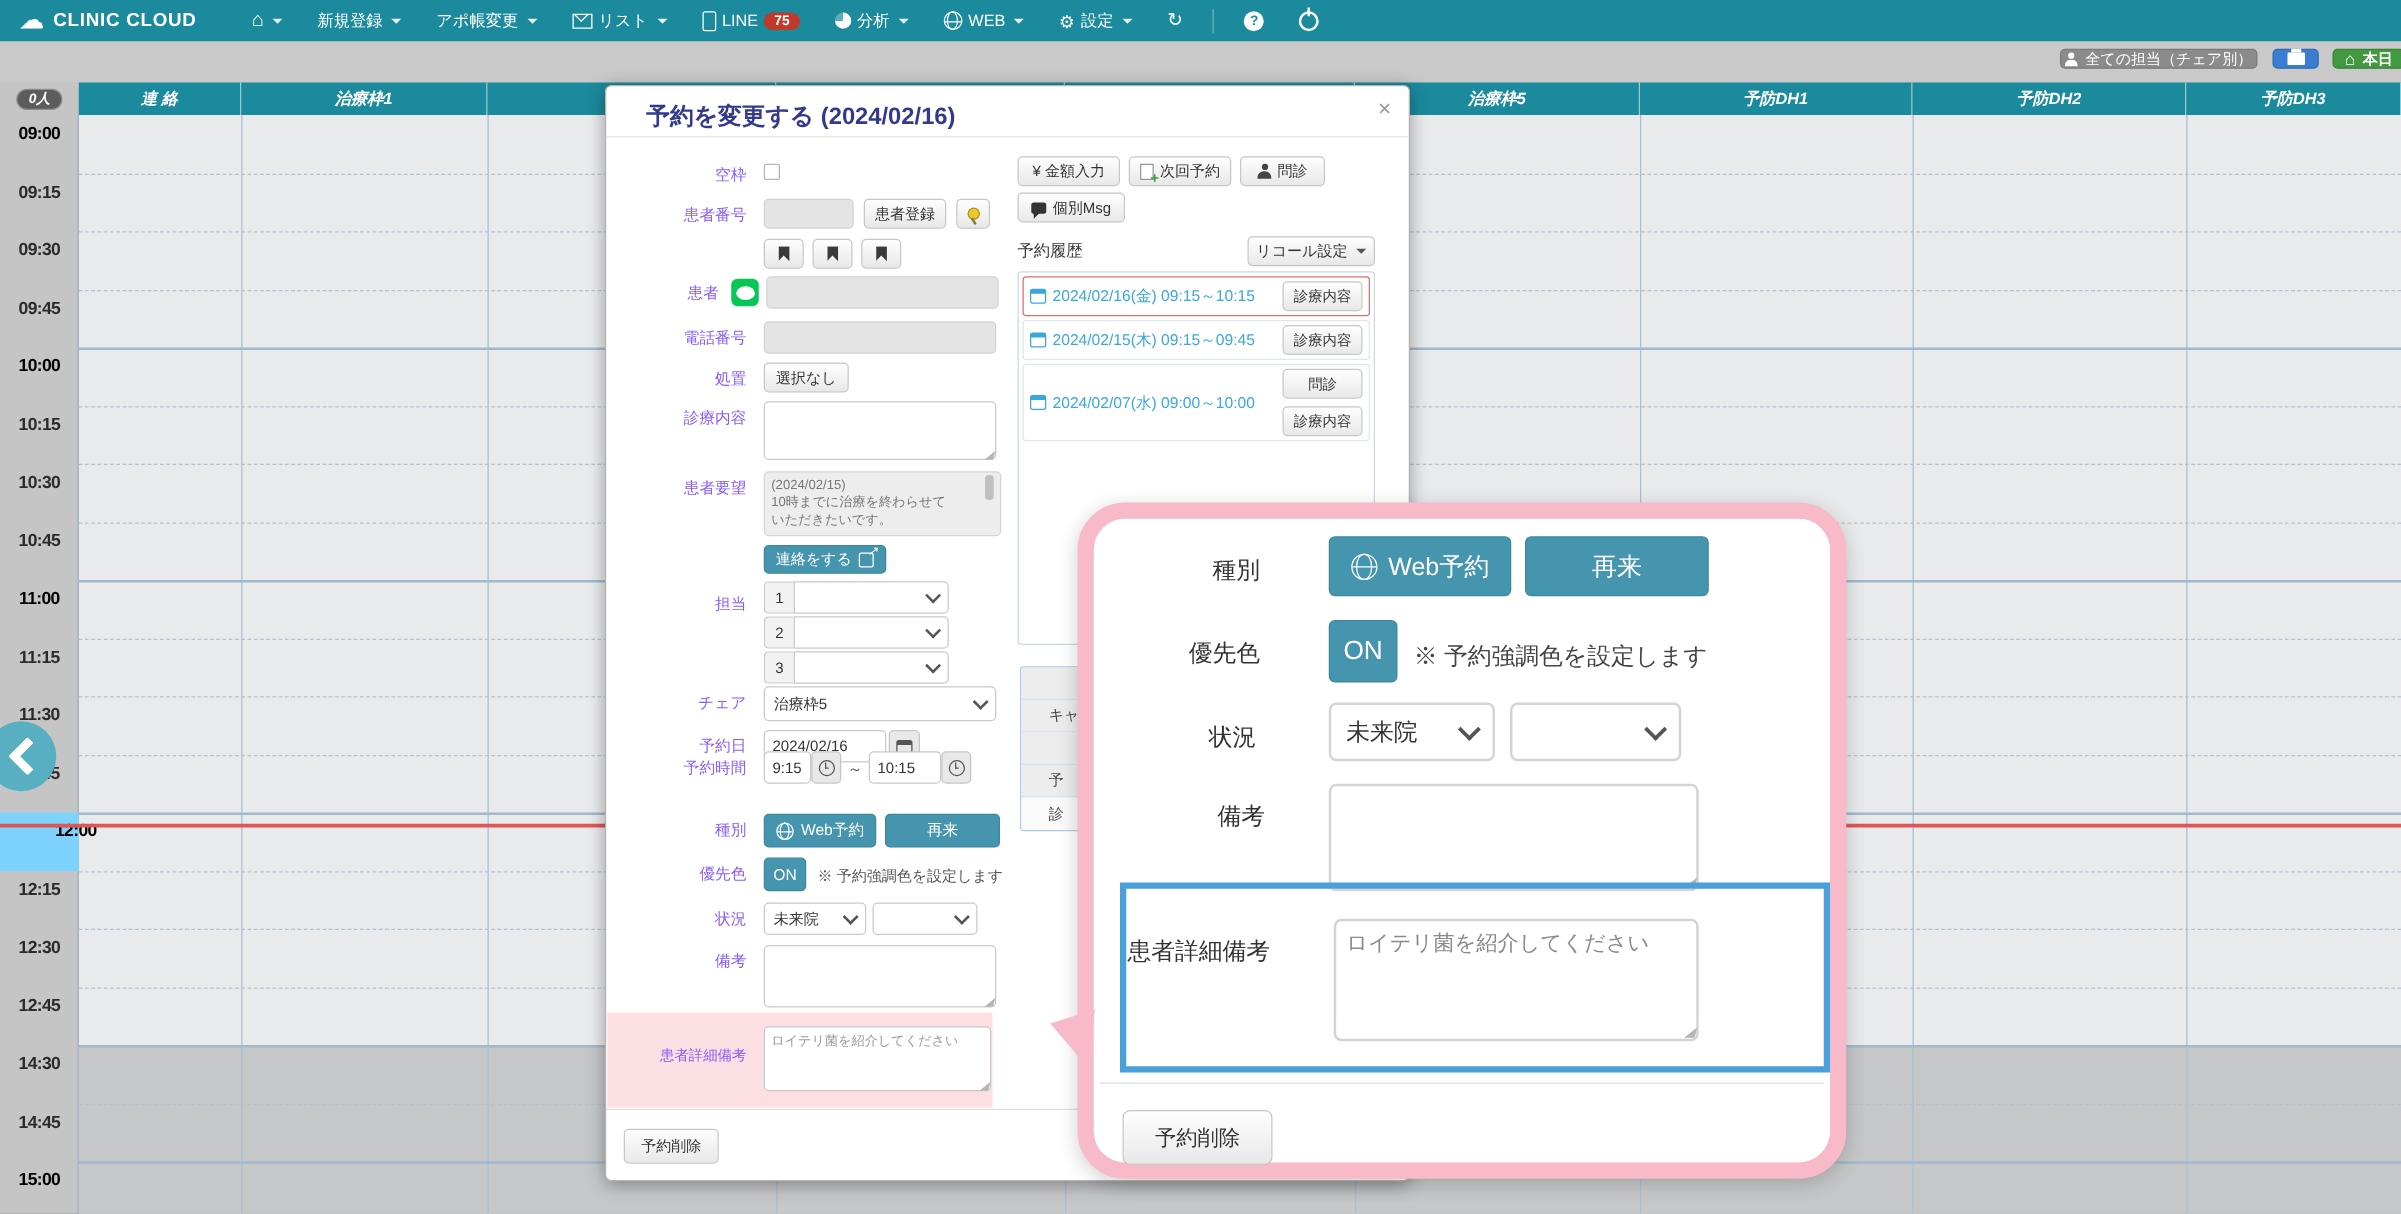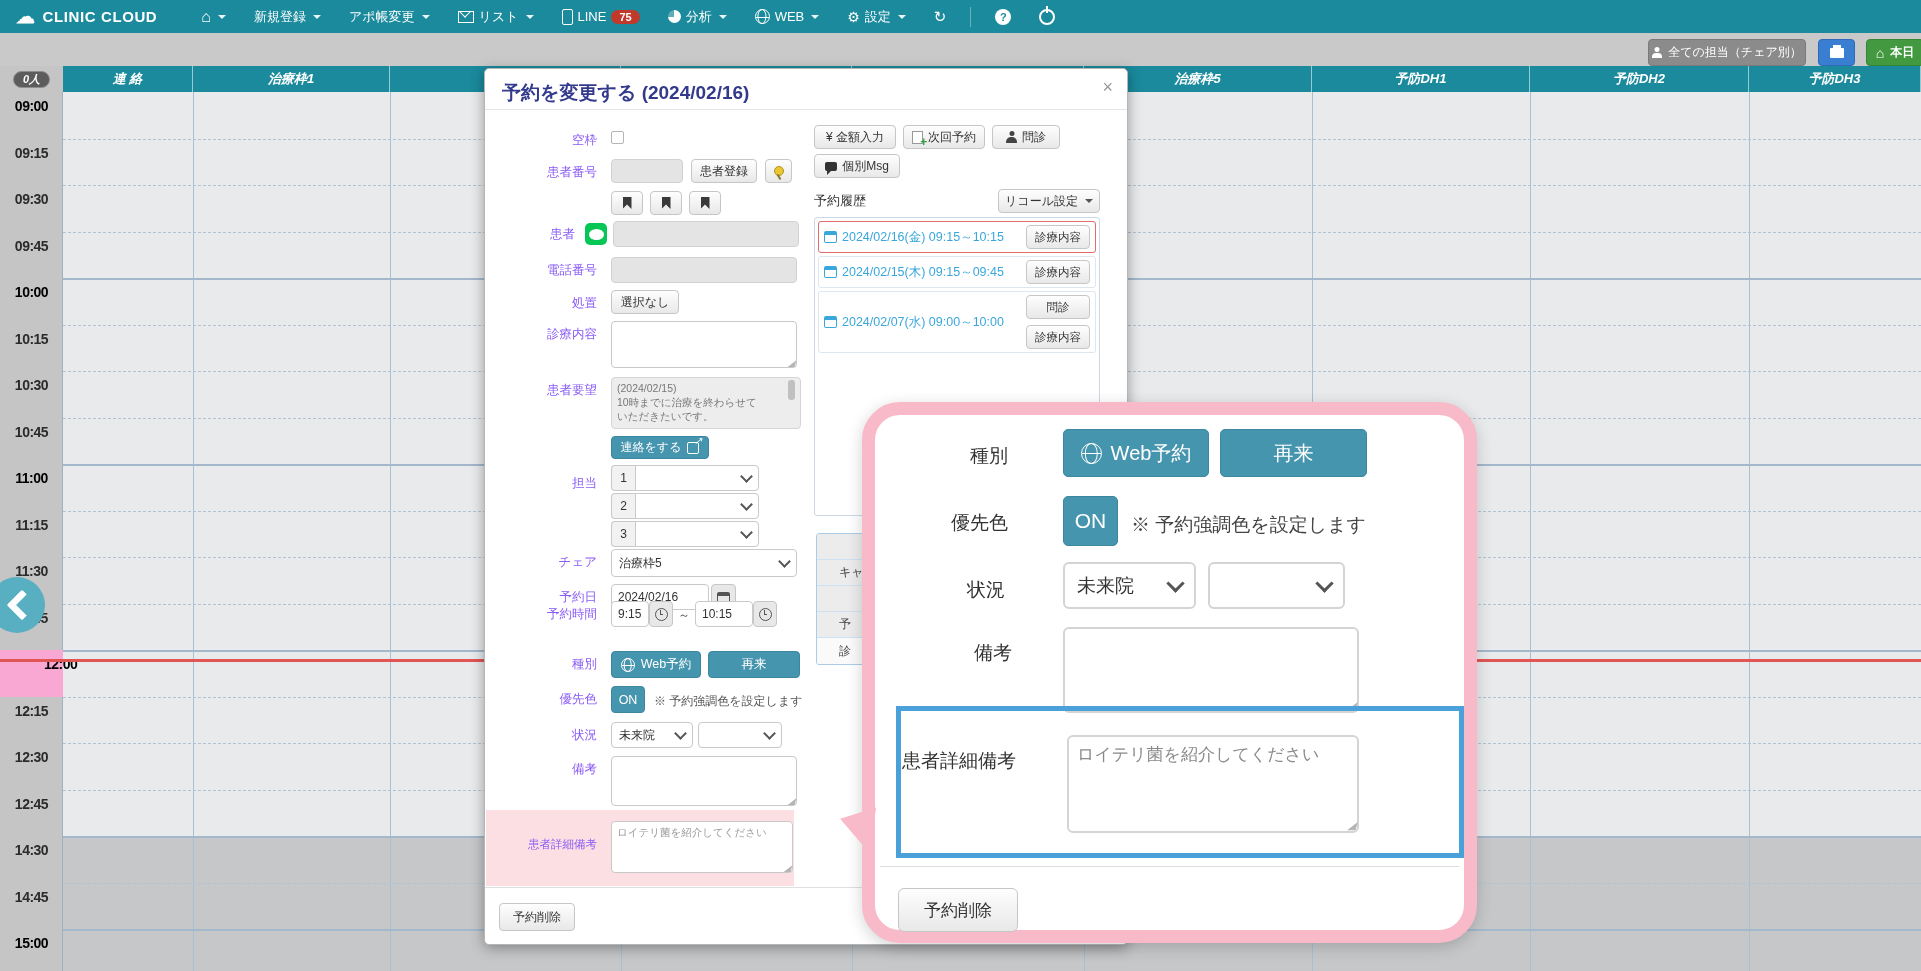--- a/index.html
+++ b/index.html
@@ -22,21 +22,21 @@
   .pie-ico{width:13px;height:13px;border-radius:50%;background:conic-gradient(#fff 0 265deg,rgba(255,255,255,.3) 265deg 360deg);}
   .globe-ico{width:13px;height:13px;border:1.5px solid #fff;border-radius:50%;position:relative;}
   .globe-ico::before{content:"";position:absolute;left:0;right:0;top:50%;border-top:1px solid #fff;}
   .globe-ico::after{content:"";position:absolute;left:50%;top:-1px;bottom:-1px;width:55%;transform:translateX(-50%);border:1px solid #fff;border-radius:50%;}
   .gear-glyph{font-size:14px;line-height:1;}
   .refresh-glyph{font-size:15px;line-height:1;}
   .help-ico{width:16px;height:16px;background:#fff;border-radius:50%;color:#1a8a9c;font-size:11px;font-weight:bold;display:flex;align-items:center;justify-content:center;}
   .power-ico{width:12px;height:12px;border:2px solid #fff;border-radius:50%;position:relative;}
   .power-ico::after{content:"";position:absolute;left:50%;top:-5px;height:7px;border-left:2px solid #fff;transform:translateX(-50%);}
   
-  .top-btn{position:absolute;height:27px;border-radius:4px;display:flex;align-items:center;justify-content:center;gap:6px;
+  .top-btn{position:absolute;height:16px;border-radius:4px;display:flex;align-items:center;justify-content:center;gap:6px;
            font-size:12px;color:#fff;z-index:9;cursor:pointer;box-sizing:border-box;}
   .staff-btn{left:1648px;top:39px;width:158px;background:#8b8b8b;border:1px solid #7a7a7a;}
   .print-btn{left:1818px;top:39px;width:37px;background:#3a7ed2;border:1px solid #2f6ab8;}
   .today-btn{left:1866px;top:39px;width:58px;background:#42993f;border:1px solid #378534;font-weight:bold;}
   .person-ico{width:10px;height:11px;position:relative;}
   .person-ico::before{content:"";position:absolute;left:50%;top:0;width:5px;height:5px;background:#fff;border-radius:50%;transform:translateX(-50%);}
   .person-ico::after{content:"";position:absolute;left:0;bottom:0;width:10px;height:5px;background:#fff;border-radius:4px 4px 0 0;}
   .printer-ico{width:14px;height:10px;background:#fff;border-radius:1px;position:relative;}
   .printer-ico::before{content:"";position:absolute;left:3px;top:-3px;width:8px;height:3px;background:#fff;}
   .home-glyph-g{font-size:14px;line-height:1;}
@@ -46,21 +46,21 @@
   .corner-cell{width:63px;height:26px;background:#c5c5c5;display:flex;align-items:center;justify-content:center;flex:none;}
   .count-pill{background:#5c5c5c;border:1px solid #8d8d8d;color:#fff;font-size:11px;font-weight:bold;border-radius:9px;padding:1px 9px;line-height:13px;}
   .hcell{height:26px;background:#1a8a9c;color:#fff;font-weight:bold;font-size:13px;display:flex;align-items:center;justify-content:center;
          border-right:1px solid rgba(255,255,255,.55);box-sizing:border-box;flex:none;}
   .grid-bg{position:absolute;left:63px;top:92px;right:0;bottom:0;background:#e9eaeb;}
   .gray-band{position:absolute;left:63px;right:0;background:#c6c7c9;}
   .timecol{position:absolute;left:0;top:92px;bottom:0;width:63px;background:#c5c5c5;border-right:1px solid #9fb0c0;box-sizing:border-box;}
   .tcell{position:absolute;left:0;width:63px;box-sizing:border-box;text-align:center;}
   .tcell span{display:inline-block;margin-top:6px;font-weight:bold;font-size:14px;color:#2b2b2b;letter-spacing:-.5px;}
   .tcell.hour span{color:#000;}
-  .tcell.cur{background:#f9a8d4;padding-left:44px;}
+  .tcell.cur{background:#7dd3fc;padding-left:44px;}
   .rline{position:absolute;left:63px;right:0;height:0;}
   .rline.dashed{border-top:1px dashed #b3c2d3;}
   .rline.solid{border-top:2px solid #a3b8cb;}
   .csep{position:absolute;top:92px;bottom:0;width:1px;background:#a8bfd4;}
   .redline{position:absolute;left:0;right:0;height:3px;background:#e25555;z-index:2;}
   
   .backbtn{position:absolute;left:-11px;top:577px;width:56px;height:56px;background:#57afc1;border-radius:50%;z-index:4;
            display:flex;align-items:center;justify-content:center;cursor:pointer;}
   .backbtn i{width:15px;height:15px;border-left:7px solid #fff;border-bottom:7px solid #fff;transform:rotate(45deg);margin-left:10px;border-radius:2px;}
   
@@ -93,21 +93,21 @@
   .globe-ico-s::before{content:"";position:absolute;left:0;right:0;top:50%;border-top:1px solid #fff;}
   .globe-ico-s::after{content:"";position:absolute;left:50%;top:-1px;bottom:-1px;width:55%;transform:translateX(-50%);border:1px solid #fff;border-radius:50%;}
   .ext-ico{width:10px;height:10px;border:1.5px solid #fff;border-radius:2px;position:relative;flex:none;}
   .ext-ico::after{content:"↗";position:absolute;right:-4px;top:-8px;font-size:10px;color:#fff;}
   .cal-blue{width:13px;height:12px;border:1.5px solid #3aa7dc;border-top:4px solid #3aa7dc;border-radius:2px;box-sizing:border-box;flex:none;}
   .checkbox{width:13px;height:13px;border:1px solid #b5b5b5;border-radius:2px;background:#fff;box-sizing:border-box;}
   .scroll-thumb{position:absolute;right:2px;top:3px;width:7px;height:20px;background:#c0c0c0;border-radius:3px;}
   
   .modal{position:absolute;left:484px;top:68px;width:644px;height:877px;background:#fff;border:1px solid #b5b5b5;border-radius:5px;
          box-shadow:0 3px 14px rgba(0,0,0,.35);z-index:5;box-sizing:border-box;}
-  .m-title{position:absolute;left:17px;top:11px;font-size:19px;font-weight:bold;color:#333a8c;}
+  .m-title{position:absolute;left:32px;top:11px;font-size:19px;font-weight:bold;color:#333a8c;}
   .m-close{position:absolute;right:14px;top:8px;font-size:18px;color:#9a9a9a;cursor:pointer;}
   .m-divider{position:absolute;left:0;right:0;top:40px;border-top:1px solid #e5e5e5;}
   .mrow{position:absolute;left:6px;display:flex;align-items:flex-start;}
   .mlabel{width:106px;text-align:right;padding-right:14px;padding-top:5px;font-size:12.5px;color:#8b5cf6;flex:none;}
   .m-footer-line{position:absolute;left:0;right:0;top:818px;border-top:1px solid #e0e0e0;}
   .pinkband{position:absolute;left:1px;top:741px;width:308px;height:76px;background:#fbdfe3;}
   .modal-right{position:absolute;left:329px;top:56px;width:286px;}
   .actions1{display:flex;gap:7px;}
   .actions2{display:flex;gap:7px;margin-top:5px;}
   .hist-head{display:flex;align-items:center;justify-content:space-between;margin-top:11px;}

